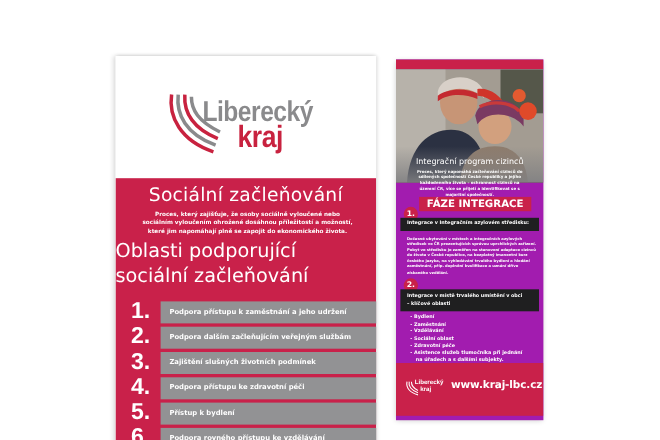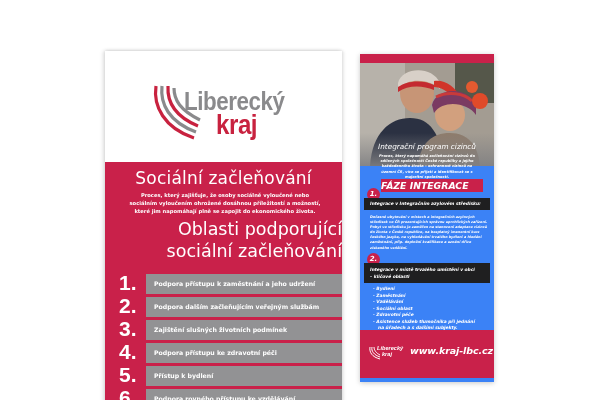--- a/index.html
+++ b/index.html
@@ -14,42 +14,41 @@
   }
   .lb-logo-area { position: absolute; left: 0; top: 0; width: 237px; height: 111px; background: #fff; }
   .logo { position: absolute; left: 45px; top: 33px; width: 150px; height: 60px; }
   .logo svg { position: absolute; left: 0; top: 0; }
   .logo-text-1 { position: absolute; left: 34px; top: 3px; font-family: "Liberation Sans", sans-serif; font-weight: bold; font-size: 26px; color: #8a8a8c; letter-spacing: -0.5px; line-height: 28px; transform: scaleX(0.86); transform-origin: left; }
   .logo-text-2 { position: absolute; left: 66px; top: 26px; font-family: "Liberation Sans", sans-serif; font-weight: bold; font-size: 28px; color: #c8223f; letter-spacing: -0.5px; line-height: 30px; transform: scaleX(0.86); transform-origin: left; }
 
   .lb-red { position: absolute; left: 0; top: 111px; width: 237px; height: 269px; background: #c9214a; }
   .lb-title { position: absolute; left: 0; top: 117px; width: 237px; text-align: center; color: #fff; font-size: 17px; font-weight: normal; letter-spacing: 0.2px; }
   .lb-desc { position: absolute; left: 22px; top: 140px; width: 196px; text-align: center; color: #fff; font-size: 5.2px; line-height: 8px; font-weight: bold; }
-  .lb-subtitle { position: absolute; left: 0; top: 167px; width: 237px; text-align: right; color: #fff; font-size: 17.5px; line-height: 22px; }
+  .lb-subtitle { position: absolute; left: 0; top: 167px; width: 237px; text-align: left; color: #fff; font-size: 17.5px; line-height: 22px; }
 
   .lb-list { position: absolute; left: 0; top: 223px; width: 237px; }
   .lb-item { position: absolute; left: 0; width: 237px; height: 21px; }
   .lb-num { position: absolute; left: 14px; top: -3px; width: 26px; color: #fff; font-weight: bold; font-size: 21px; line-height: 24px; font-family: "Liberation Sans", sans-serif; }
   .lb-bar { position: absolute; left: 41px; top: 0; width: 200px; height: 20px; background: #929294; }
   .lb-label { position: absolute; left: 8px; top: 0; line-height: 20px; color: #fff; font-size: 6.2px; font-weight: bold; white-space: nowrap; }
 
   
   .right-banner {
     position: absolute; left: 360px; top: 38px; width: 134px; height: 328px;
-    background: #3b82f6; box-shadow: 0 1px 5px rgba(0,0,0,0.22);
+    background: #a21caf; box-shadow: 0 1px 5px rgba(0,0,0,0.22);
     overflow: hidden;
-    font-style: italic;
   }
   .rb-topbar { position: absolute; left: 0; top: 0; width: 134px; height: 9px; background: #c9214a; }
   .rb-photo { position: absolute; left: 0; top: 9px; width: 134px; height: 103px; overflow: hidden;
     background: linear-gradient(180deg, #9a948c 0%, #7d7870 40%, #5c5650 100%); }
   .rb-photo-shade { position: absolute; left: 0; top: 70px; width: 134px; height: 33px; background: linear-gradient(180deg, rgba(120,120,122,0) 0%, rgba(128,128,130,0.9) 100%); }
   .rb-heading { position: absolute; left: 0; top: 88px; width: 134px; text-align: center; color: #fff; font-size: 7.3px; }
   .rb-intro { position: absolute; left: 14px; top: 100px; width: 106px; text-align: center; color: #fff; font-size: 3.6px; line-height: 5.2px; font-weight: bold; }
-  .rb-phase { position: absolute; left: 21px; top: 125px; width: 102px; height: 13px; background: #c9214a; color: #fff; font-size: 9.3px; font-weight: bold; line-height: 13px; }
+  .rb-phase { position: absolute; left: 21px; top: 125px; width: 102px; height: 13px; background: #c9214a; color: #fff; font-size: 9.3px; font-weight: bold; text-align: center; line-height: 13px; }
   .rb-circle { position: absolute; width: 13px; height: 13px; border-radius: 50%; background: #c9214a; color: #fff; font-size: 7px; font-weight: bold; text-align: center; line-height: 13px; }
   .rb-dark { position: absolute; left: 4px; width: 126px; background: #1f1f20; color: #fff; font-size: 4.4px; font-weight: bold; padding: 3px 6px; line-height: 7px; }
   .rb-body { position: absolute; left: 10px; width: 118px; color: #fff; font-size: 3.4px; line-height: 5.1px; font-weight: bold; }
   .rb-bullets { position: absolute; left: 13px; top: 232px; width: 112px; color: #fff; font-size: 4.4px; line-height: 6.5px; font-weight: bold; list-style: none; }
   .rb-bottom { position: absolute; left: 0; top: 276px; width: 134px; height: 48px; background: #c9214a; }
   .rb-mini-logo { position: absolute; left: 9px; top: 15px; width: 30px; height: 16px; }
   .rb-mini-logo .t1 { position: absolute; left: 8px; top: 0; font-family: "Liberation Sans", sans-serif; font-size: 5.6px; font-weight: bold; color: #fff; }
   .rb-mini-logo .t2 { position: absolute; left: 13px; top: 6px; font-family: "Liberation Sans", sans-serif; font-size: 5.6px; font-weight: bold; color: #fff; }
   .rb-url { position: absolute; left: 50px; top: 15px; color: #fff; font-size: 9.5px; font-weight: bold; letter-spacing: -0.1px; }
 </style>

